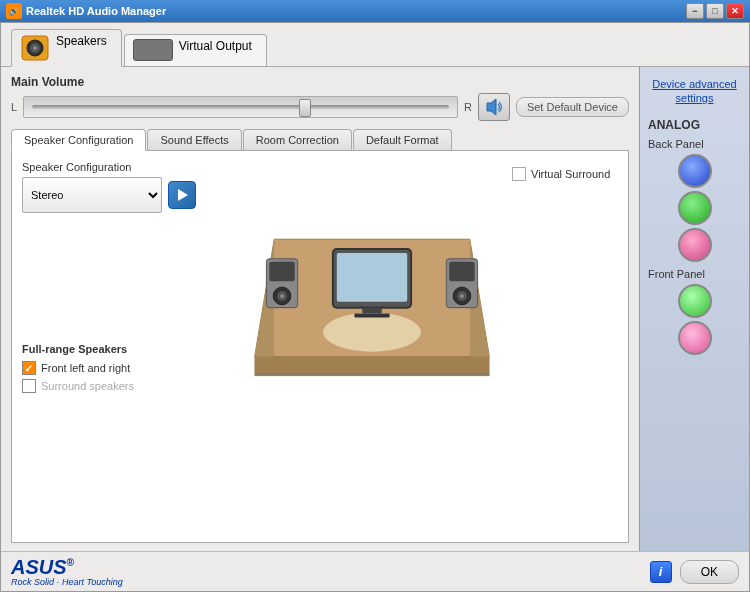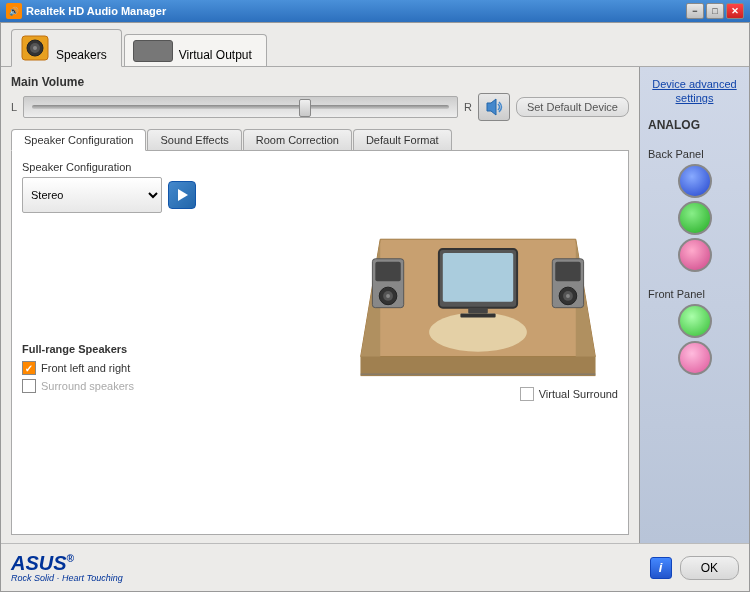--- a/index.html
+++ b/index.html
@@ -57,21 +57,21 @@
     
     .device-tabs {
       display: flex;
       align-items: flex-end;
       padding: 6px 10px 0 10px;
       background: #ecebe9;
       border-bottom: 1px solid #aaa;
     }
     .device-tab {
       display: flex;
-      align-items: flex-end;
+      align-items: flex-start;
       padding: 4px 14px 4px 8px;
       background: #f5f4f2;
       border: 1px solid #aaa;
       border-bottom: none;
       margin-right: 2px;
       border-radius: 4px 4px 0 0;
       cursor: pointer;
       font-size: 12px;
       min-height: 32px;
     }
@@ -256,22 +256,22 @@
     .checkbox-label {
       font-size: 11px;
       color: #333;
     }
     .checkbox-label.disabled { color: #aaa; }
 
     
     .speaker-diagram {
       flex: 1;
       display: flex;
-      flex-direction: column;
-      align-items: flex-end;
+      flex-direction: row;
+      align-items: flex-start;
       position: relative;
     }
     
     .diagram-svg { width: 280px; height: 220px; }
 
     .virtual-surround-row {
       display: flex;
       align-items: center;
       gap: 5px;
       margin-top: 6px;
@@ -300,21 +300,21 @@
     }
     .analog-title {
       font-size: 12px;
       font-weight: bold;
       color: #333;
       margin-bottom: 2px;
     }
     .panel-title {
       font-size: 11px;
       color: #333;
-      margin: 16px 0 4px 0;
+      margin: 6px 0 4px 0;
     }
     .connector-btn {
       width: 34px;
       height: 34px;
       border-radius: 50%;
       border: 2px solid #888;
       margin: 3px auto;
       cursor: pointer;
       display: block;
     }
@@ -325,21 +325,21 @@
     .connector-pink2 { background: radial-gradient(circle at 40% 35%, #ffbbdd, #dd5599); }
 
     
     .bottom-bar {
       display: flex;
       align-items: center;
       justify-content: space-between;
       padding: 4px 10px;
       background: #ecebe9;
       border-top: 1px solid #bbb;
-      height: 48px;
+      height: 40px;
     }
     .asus-logo {
       display: flex;
       flex-direction: column;
     }
     .asus-text {
       font-size: 20px;
       font-weight: 900;
       color: #003399;
       font-style: italic;

